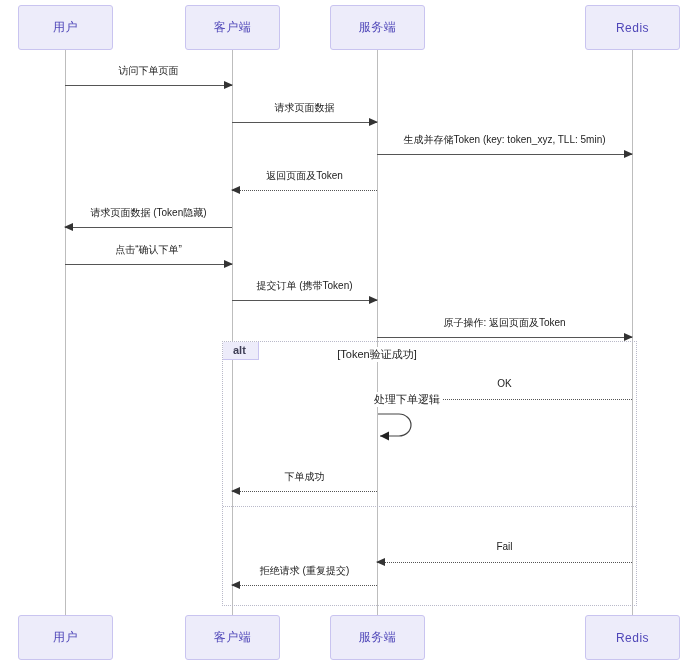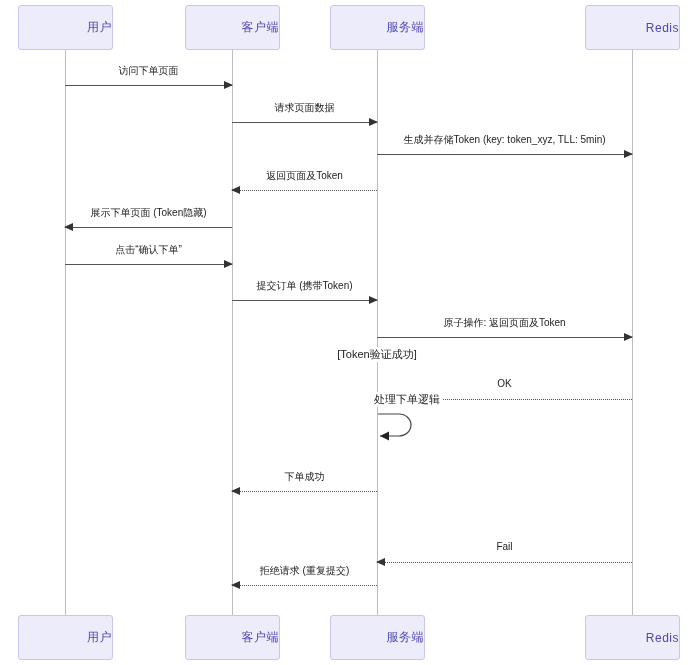--- a/index.html
+++ b/index.html
@@ -12,21 +12,21 @@
   #diagram{position:relative;width:693px;height:665px;}
 
   
   .participant{
     position:absolute;
     width:95px;height:45px;
     background:#edecfa;
     border:1px solid #c9c4f0;
     border-radius:3px;
     box-sizing:border-box;
-    display:flex;align-items:center;justify-content:flex-end;
+    display:flex;align-items:center;justify-content:center;
     color:#4f46b8;
     font-size:12px;
     letter-spacing:0.5px;
   }
   .participant span{pointer-events:none;}
 
   
   .lifeline{
     position:absolute;
     width:1px;
@@ -122,20 +122,24 @@
   <div class="participant" style="left:185px;top:5px;">
     <span>客户端</span>
   </div>
   <div class="participant" style="left:330px;top:5px;">
     <span>服务端</span>
   </div>
   <div class="participant" style="left:585px;top:5px;">
     <span>Redis</span>
   </div>
 
+  <div class="fragment" style="left:222px;top:341px;width:415px;height:265px;">
+    <div class="frag-tag">alt</div>
+    <div class="divider" style="top:164px;"></div>
+  </div>
   <div class="frag-cond" style="left:377px;top:347px;transform:translateX(-50%);">[Token验证成功]</div>
 
   <div class="msg right" style="left:65px;top:85px;width:167px;">
     <div class="line"></div>
     <div class="head"></div>
     <div class="label">访问下单页面</div>
   </div>
 
   <div class="msg right" style="left:232px;top:122px;width:145px;">
     <div class="line"></div>
@@ -151,21 +155,21 @@
 
   <div class="msg left dotted" style="left:232px;top:190px;width:145px;">
     <div class="line"></div>
     <div class="head"></div>
     <div class="label">返回页面及Token</div>
   </div>
 
   <div class="msg left" style="left:65px;top:227px;width:167px;">
     <div class="line"></div>
     <div class="head"></div>
-    <div class="label">展示下单页面 (Token隐藏)</div>
+    <div class="label">请求页面数据 (Token隐藏)</div>
   </div>
 
   <div class="msg right" style="left:65px;top:264px;width:167px;">
     <div class="line"></div>
     <div class="head"></div>
     <div class="label">点击“确认下单”</div>
   </div>
 
   <div class="msg right" style="left:232px;top:300px;width:145px;">
     <div class="line"></div>

